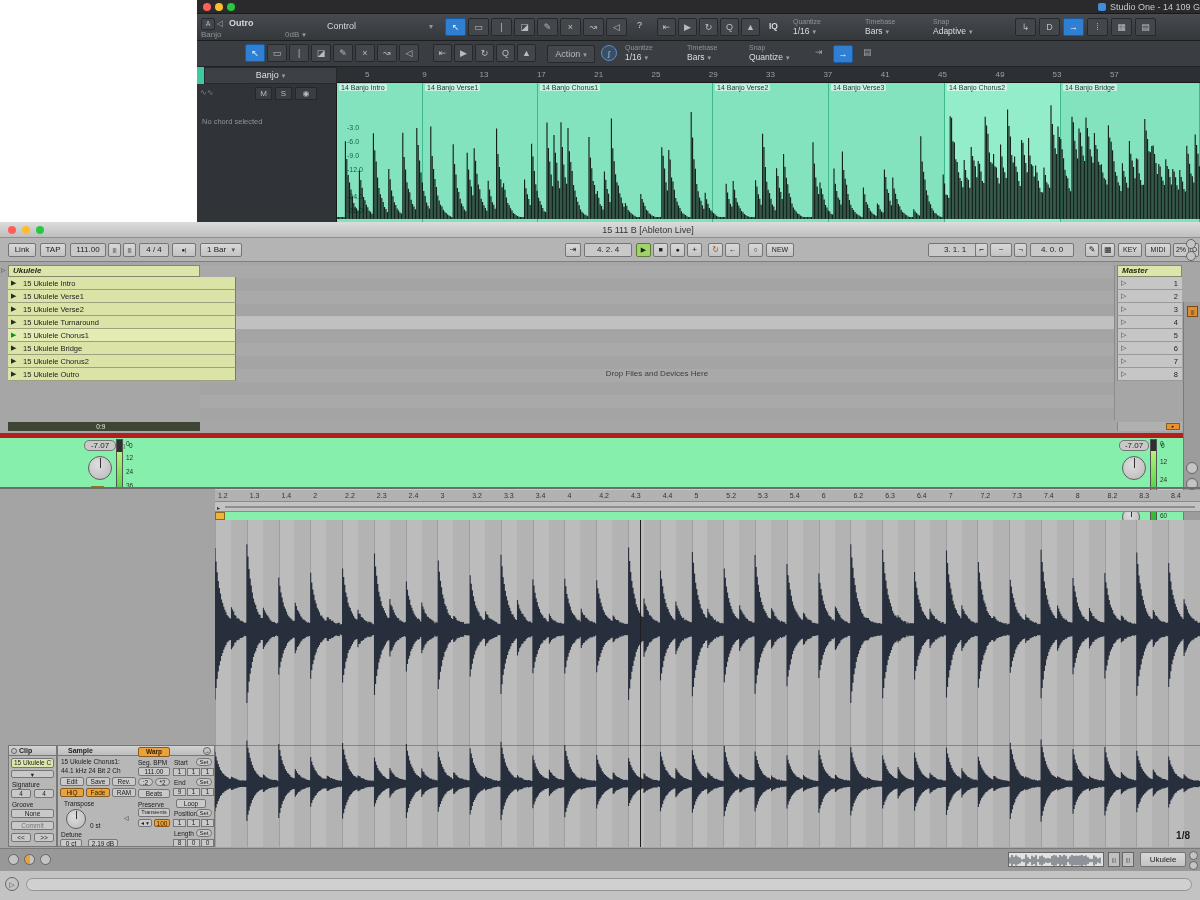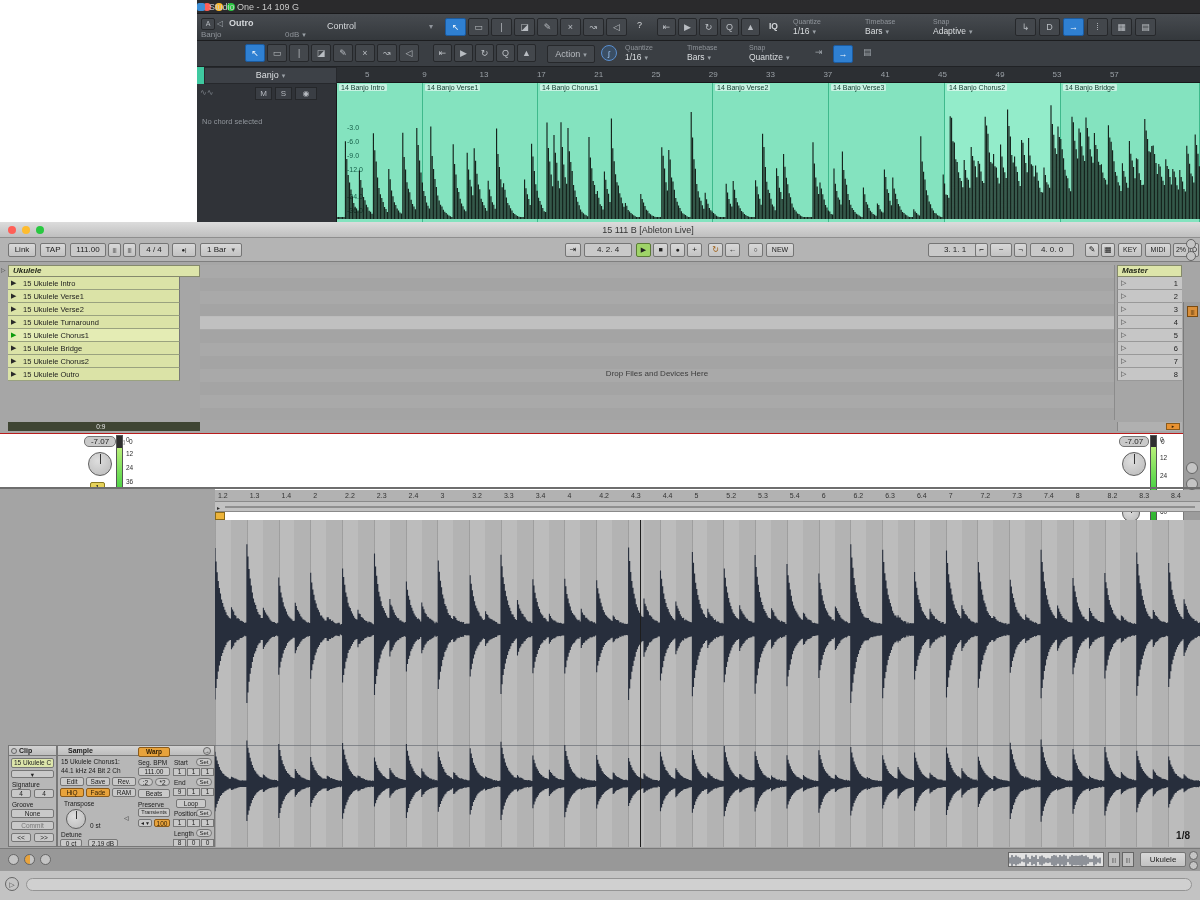--- a/index.html
+++ b/index.html
@@ -5,21 +5,21 @@
 *{margin:0;padding:0;box-sizing:border-box;}
 html,body{width:1200px;height:900px;overflow:hidden;background:#fff;
   font-family:"Liberation Sans","DejaVu Sans",sans-serif;}
 #stage{position:relative;width:1200px;height:900px;background:#fff;}
 .abs{position:absolute;}
 
 
 #s1{position:absolute;left:197px;top:0;width:1003px;height:222px;background:#2e3135;overflow:hidden;}
 .s1-titlebar{position:absolute;left:0;top:0;width:100%;height:14px;background:#2a2a2c;border-bottom:1px solid #1a1a1c;}
 .tl{position:absolute;width:8px;height:8px;border-radius:50%;top:3px;}
-.s1-title{position:absolute;width:100%;text-align:left;font-size:9px;color:#c9c9c9;line-height:14px;}
+.s1-title{position:absolute;width:100%;text-align:right;font-size:9px;color:#c9c9c9;line-height:14px;}
 .s1-appicon{display:inline-block;width:8px;height:8px;background:#3e8fd6;border-radius:2px;vertical-align:-1px;margin-right:4px;}
 .s1-tb{position:absolute;left:0;width:100%;}
 #s1-tb1{top:14px;height:27px;background:linear-gradient(#474b50,#34383c);border-bottom:1px solid #1c1d1f;}
 #s1-tb2{top:41px;height:26px;background:#3a3e43;border-bottom:1px solid #202225;}
 .s1-btn{position:absolute;height:18px;background:#43474c;border:1px solid #26282b;border-radius:2px;
   color:#b9bdc2;font-size:9px;text-align:center;line-height:16px;}
 .s1-btn.active{background:#2f80d2;border-color:#1b5a9e;color:#f0f6fc;}
 .s1-txt{position:absolute;font-size:9px;color:#d4d7da;}
 .s1-sub{position:absolute;font-size:8px;color:#8f949a;}
 .s1-block{position:absolute;width:70px;}
@@ -56,21 +56,21 @@
 .ab-drophint{position:absolute;left:0;top:104px;width:100%;text-align:center;font-size:8px;color:#3c3c3c;}
 .ab-hdr{position:absolute;height:12px;background:#dde5aa;border:1px solid #85896c;color:#23281a;
   font-size:8px;font-style:italic;font-weight:bold;line-height:10px;padding-left:4px;}
 .ab-slot{position:absolute;left:0;width:100%;height:13px;background:#dbe3a7;border-bottom:1px solid #9aa27f;border-right:1px solid #777;}
 .ab-slot .tri{position:absolute;left:3px;top:2px;font-size:7px;color:#2a2a2a;}
 .ab-slot .tri.playing{color:#0c9a0c;}
 .ab-slot .lab{position:absolute;left:15px;top:2px;font-size:7.5px;color:#1d1d1d;white-space:nowrap;}
 .ab-scene{position:absolute;left:0;width:100%;height:13px;background:#c6c6c6;border-bottom:1px solid #999;border-left:1px solid #888;}
 .ab-scene .tri{position:absolute;left:3px;top:2px;font-size:7px;color:#333;}
 .ab-scene .num{position:absolute;right:4px;top:2px;font-size:7.5px;color:#222;}
-#ab-mixband{position:absolute;left:0;top:171px;width:100%;height:94px;background:#ffffff;border-top:1px solid #b91c1c;}
+#ab-mixband{position:absolute;left:0;top:171px;width:100%;height:94px;background:#86efac;border-top:5px solid #b91c1c;}
 .ab-status{position:absolute;top:160px;height:9px;background:#3f4533;}
 .ab-status .t{position:absolute;left:46%;top:1px;font-size:6.5px;color:#e8e8e8;}
 .knob{position:absolute;border-radius:50%;background:radial-gradient(circle at 40% 35%,#dedede,#b8b8b8);border:1px solid #5f5f5f;}
 .knob .ptr{position:absolute;left:50%;top:1px;width:1px;height:45%;background:#333;}
 .meter{position:absolute;width:7px;background:#2f2f2f;border:1px solid #555;}
 .meter .fill{position:absolute;left:0;bottom:0;width:100%;background:linear-gradient(#b9f07a,#3ecf3e 60%,#2fae2f);}
 .mscale{position:absolute;font-size:6.5px;color:#2e2e2e;}
 .circ{position:absolute;border-radius:50%;background:#c4c4c4;border:1px solid #666;}
 #ab-rightstrip{position:absolute;left:1183px;top:40px;width:17px;height:225px;background:#9c9c9c;border-left:1px solid #7a7a7a;}
 #ab-detail-left{position:absolute;left:0;top:267px;width:215px;height:358px;background:#a4a4a4;}
@@ -301,21 +301,21 @@
       <div class="ab-box ab-disp" style="left:1190px;width:9px;font-size:7px">D</div>
     </div>
 
     <div id="ab-session">
       <div class="s1-sub" style="left:1px;top:4px;color:#444;font-size:6px">▷</div>
       <div id="ab-dropzone">
         <div class="abs" style="left:0;top:51px;width:100%;height:13px;background:rgba(235,235,235,.35)"></div>
         <div class="ab-drophint">Drop Files and Devices Here</div>
       </div>
       <div class="ab-hdr" style="left:8px;top:3px;width:192px">Ukulele</div>
-      <div id="ab-slots" class="abs" style="left:8px;top:15px;width:172px;height:104px">
+      <div id="ab-slots" class="abs" style="left:8px;top:15px;width:228px;height:104px">
           <div class="ab-slot" style="top: 0px;">
             <div class="tri">▶</div>
             <div class="lab">15 Ukulele Intro</div>
           </div>
           <div class="ab-slot" style="top: 13px;">
             <div class="tri">▶</div>
             <div class="lab">15 Ukulele Verse1</div>
           </div>
           <div class="ab-slot" style="top: 26px; text-align: center;">
             <div class="tri">▶</div>

